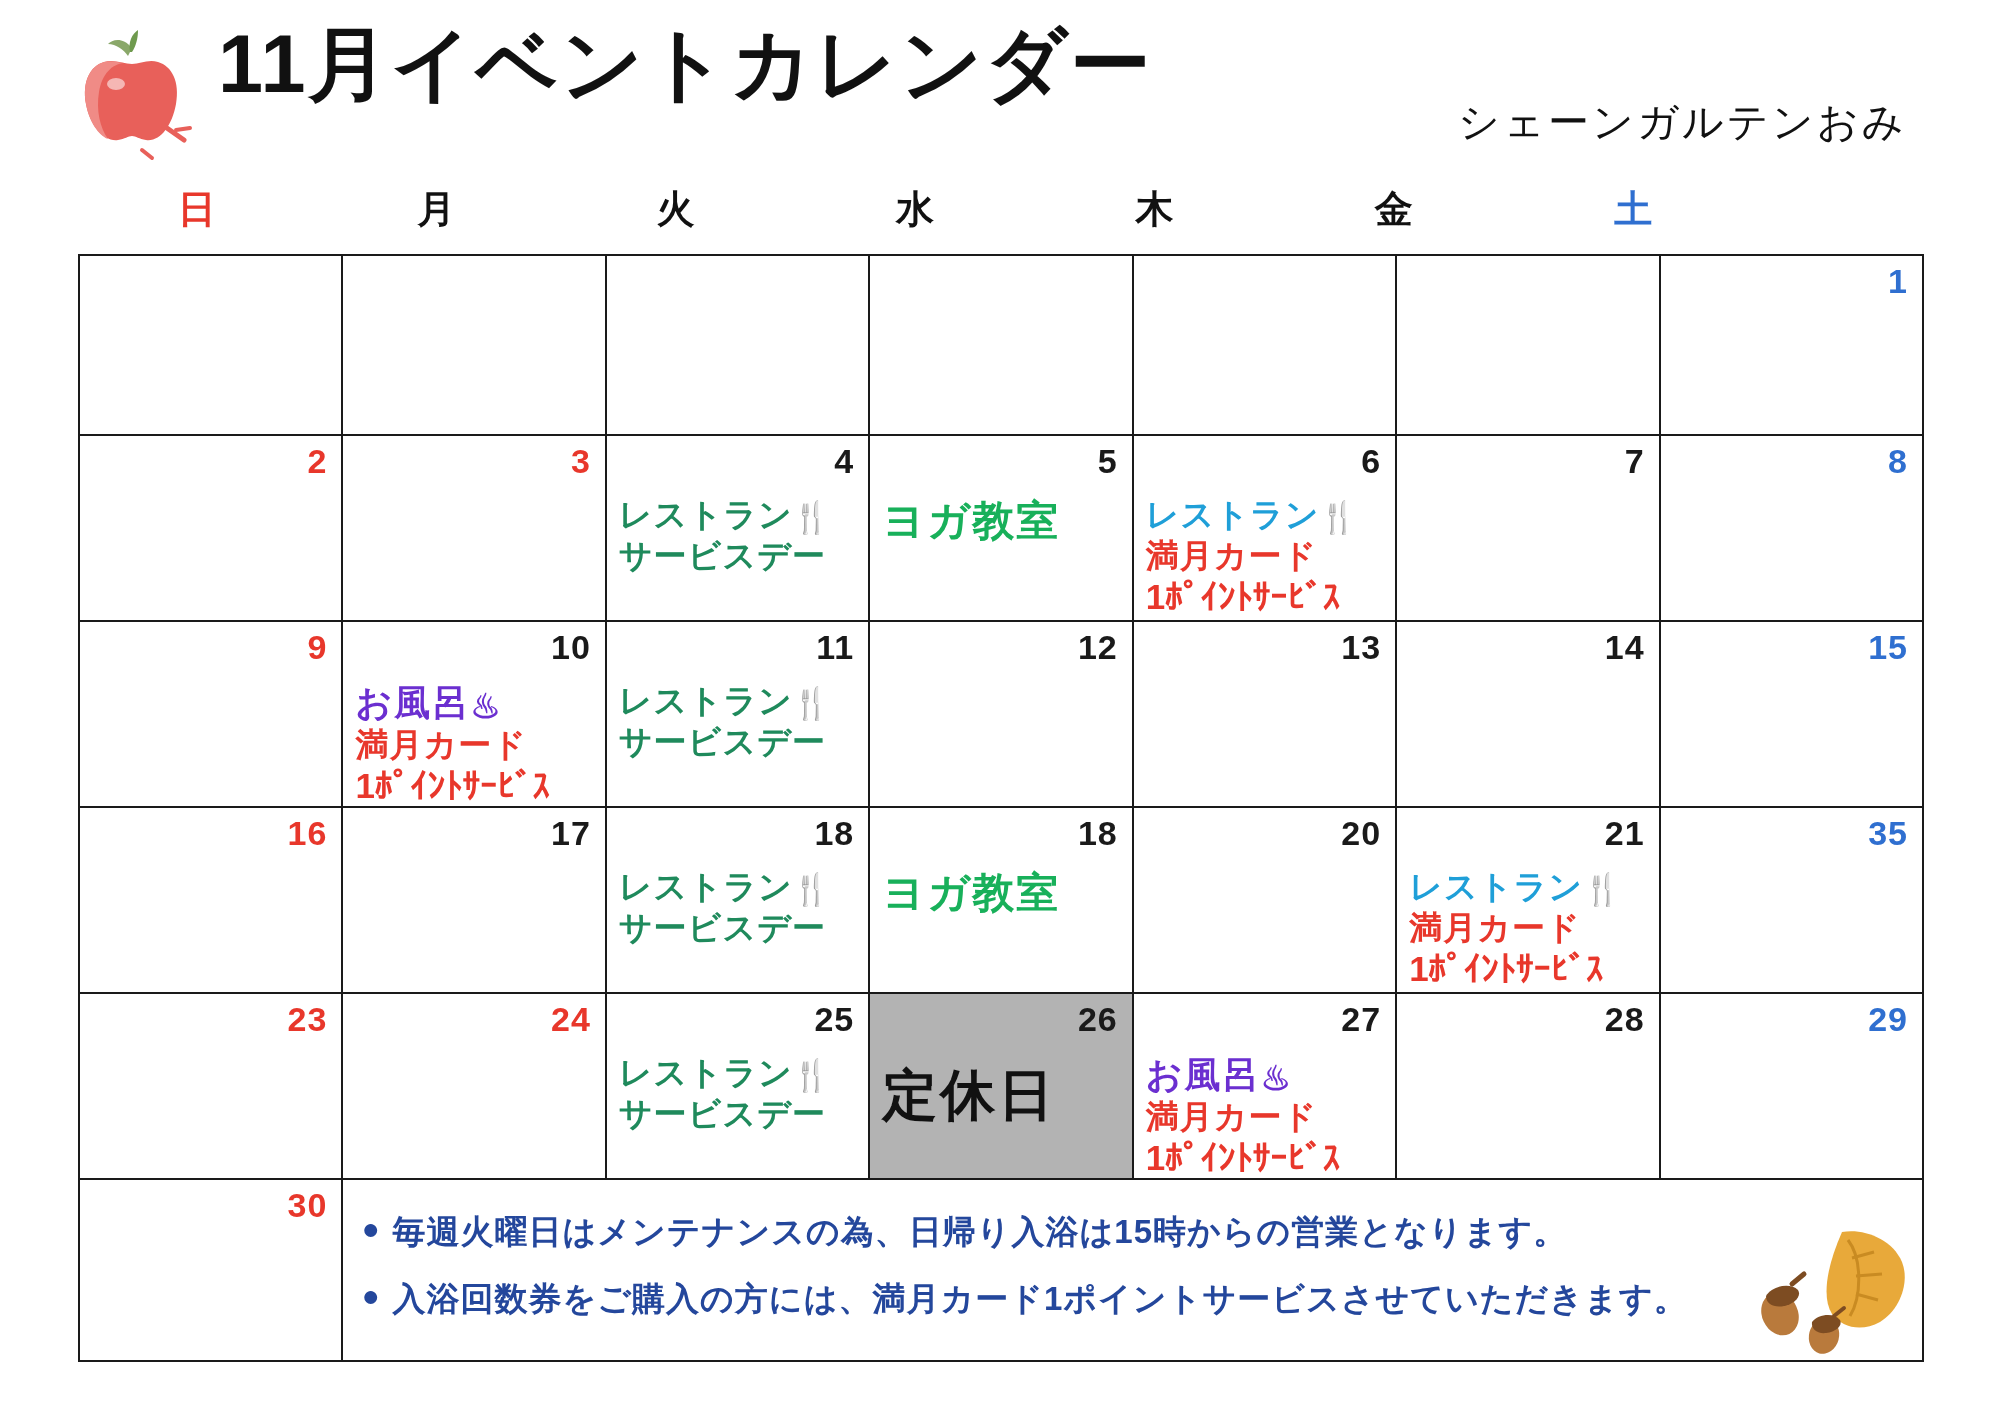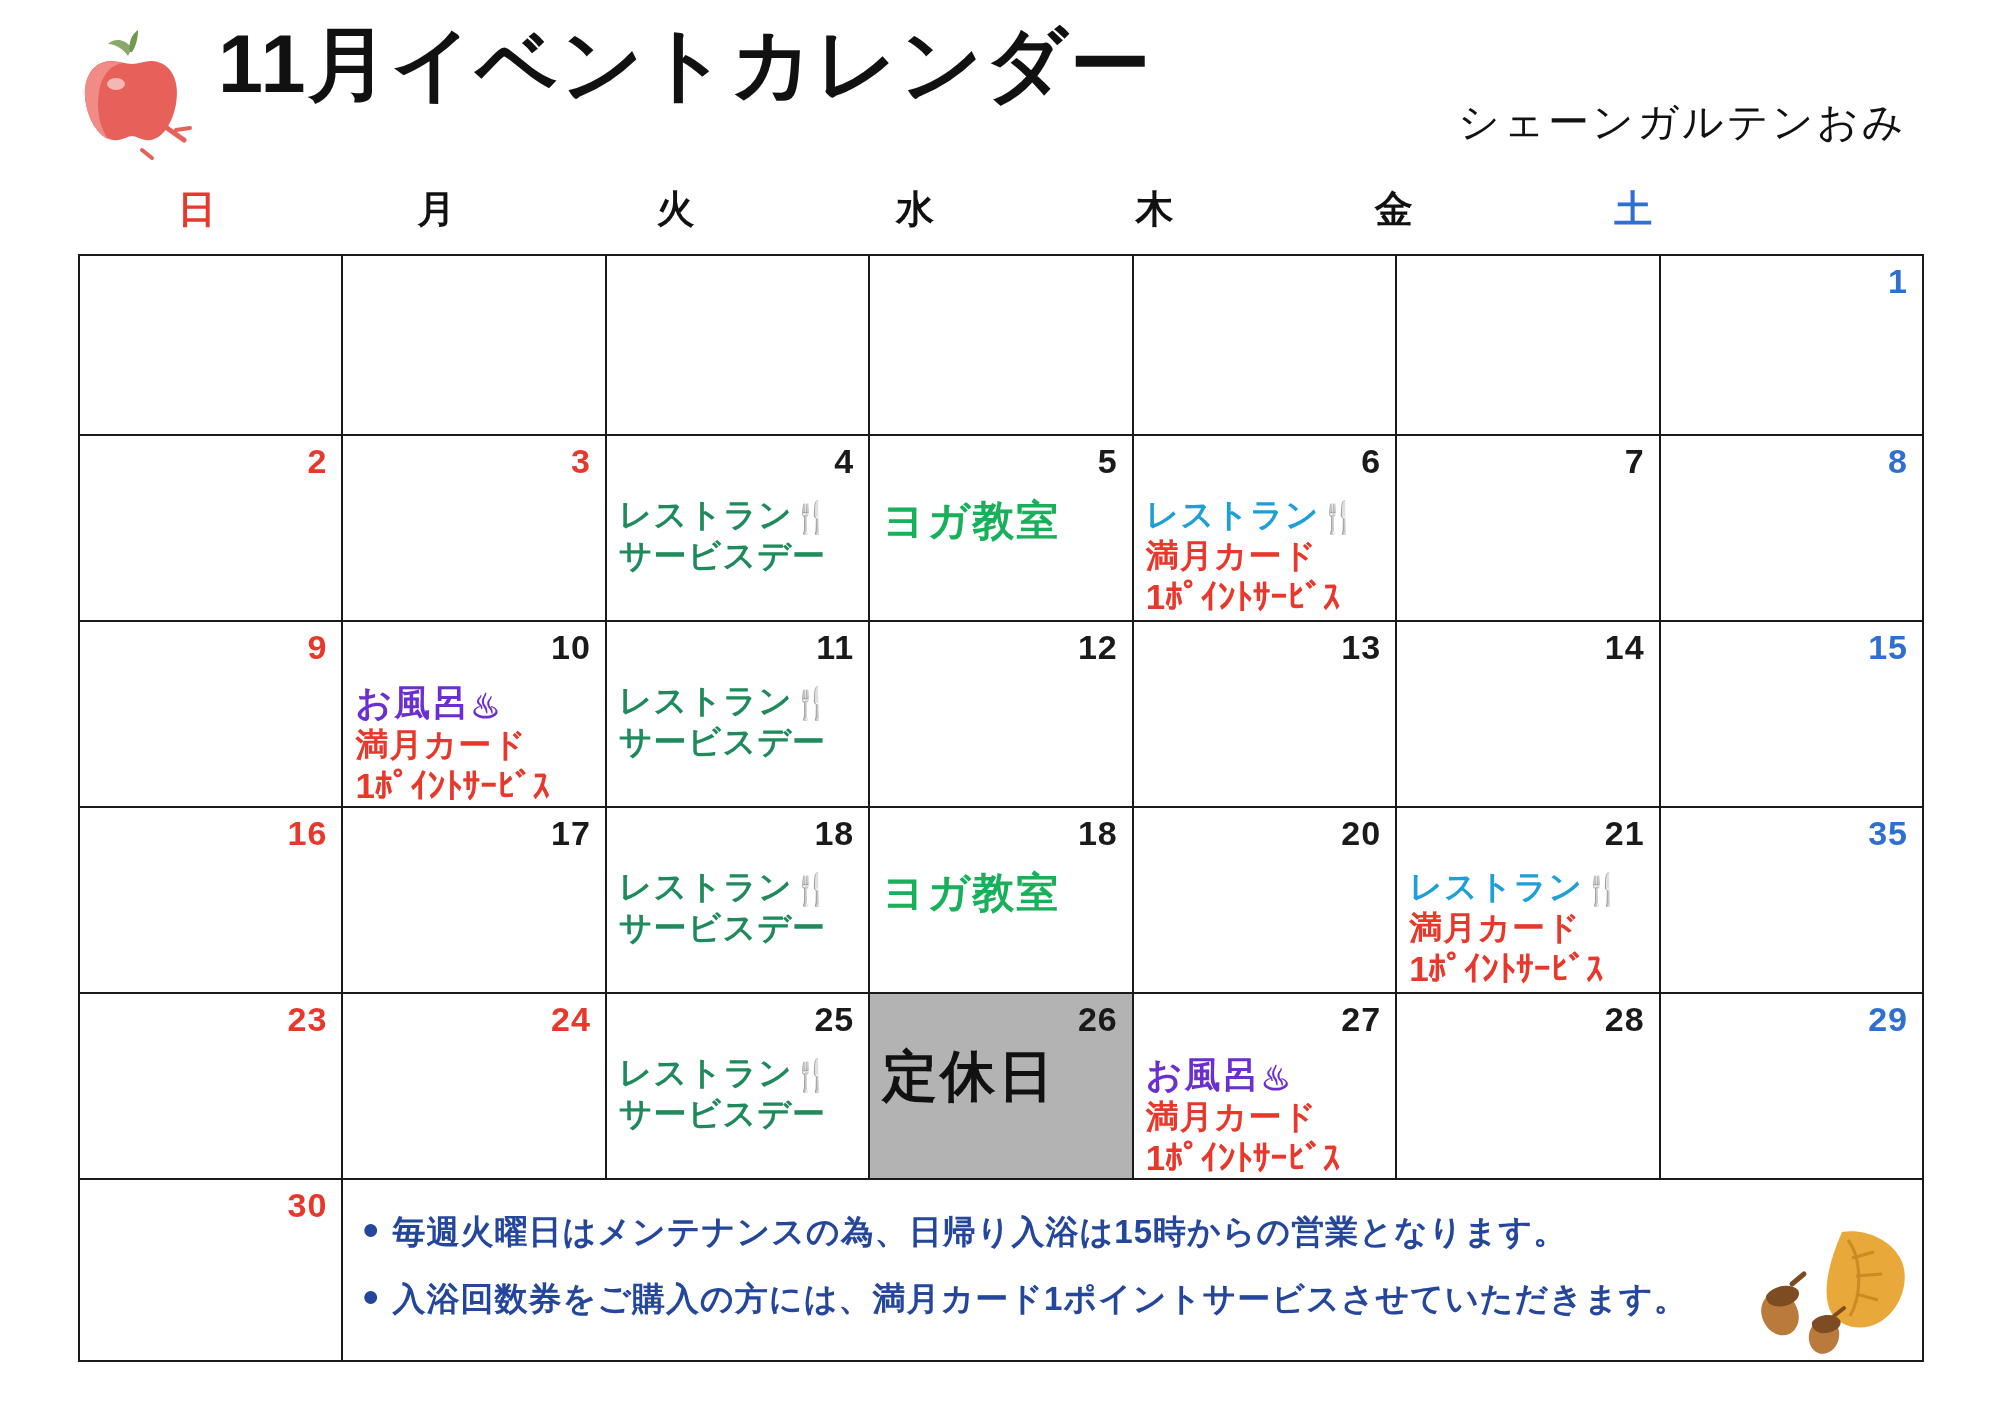--- a/index.html
+++ b/index.html
@@ -153,21 +153,21 @@
     font-size: 35px;
     font-weight: 700;
     letter-spacing: 0px;
   }
   .ev-closed {
     color: #111111;
     font-size: 55px;
     font-weight: 700;
     letter-spacing: 3px;
   }
-  .cell.holiday .events { margin-top: 42px; }
+  .cell.holiday .events { margin-top: 61px; }
 
   .cutlery {
     font-size: 31px;
     vertical-align: -2px;
   }
   .onsen {
     font-size: 34px;
     vertical-align: -3px;
   }
 

